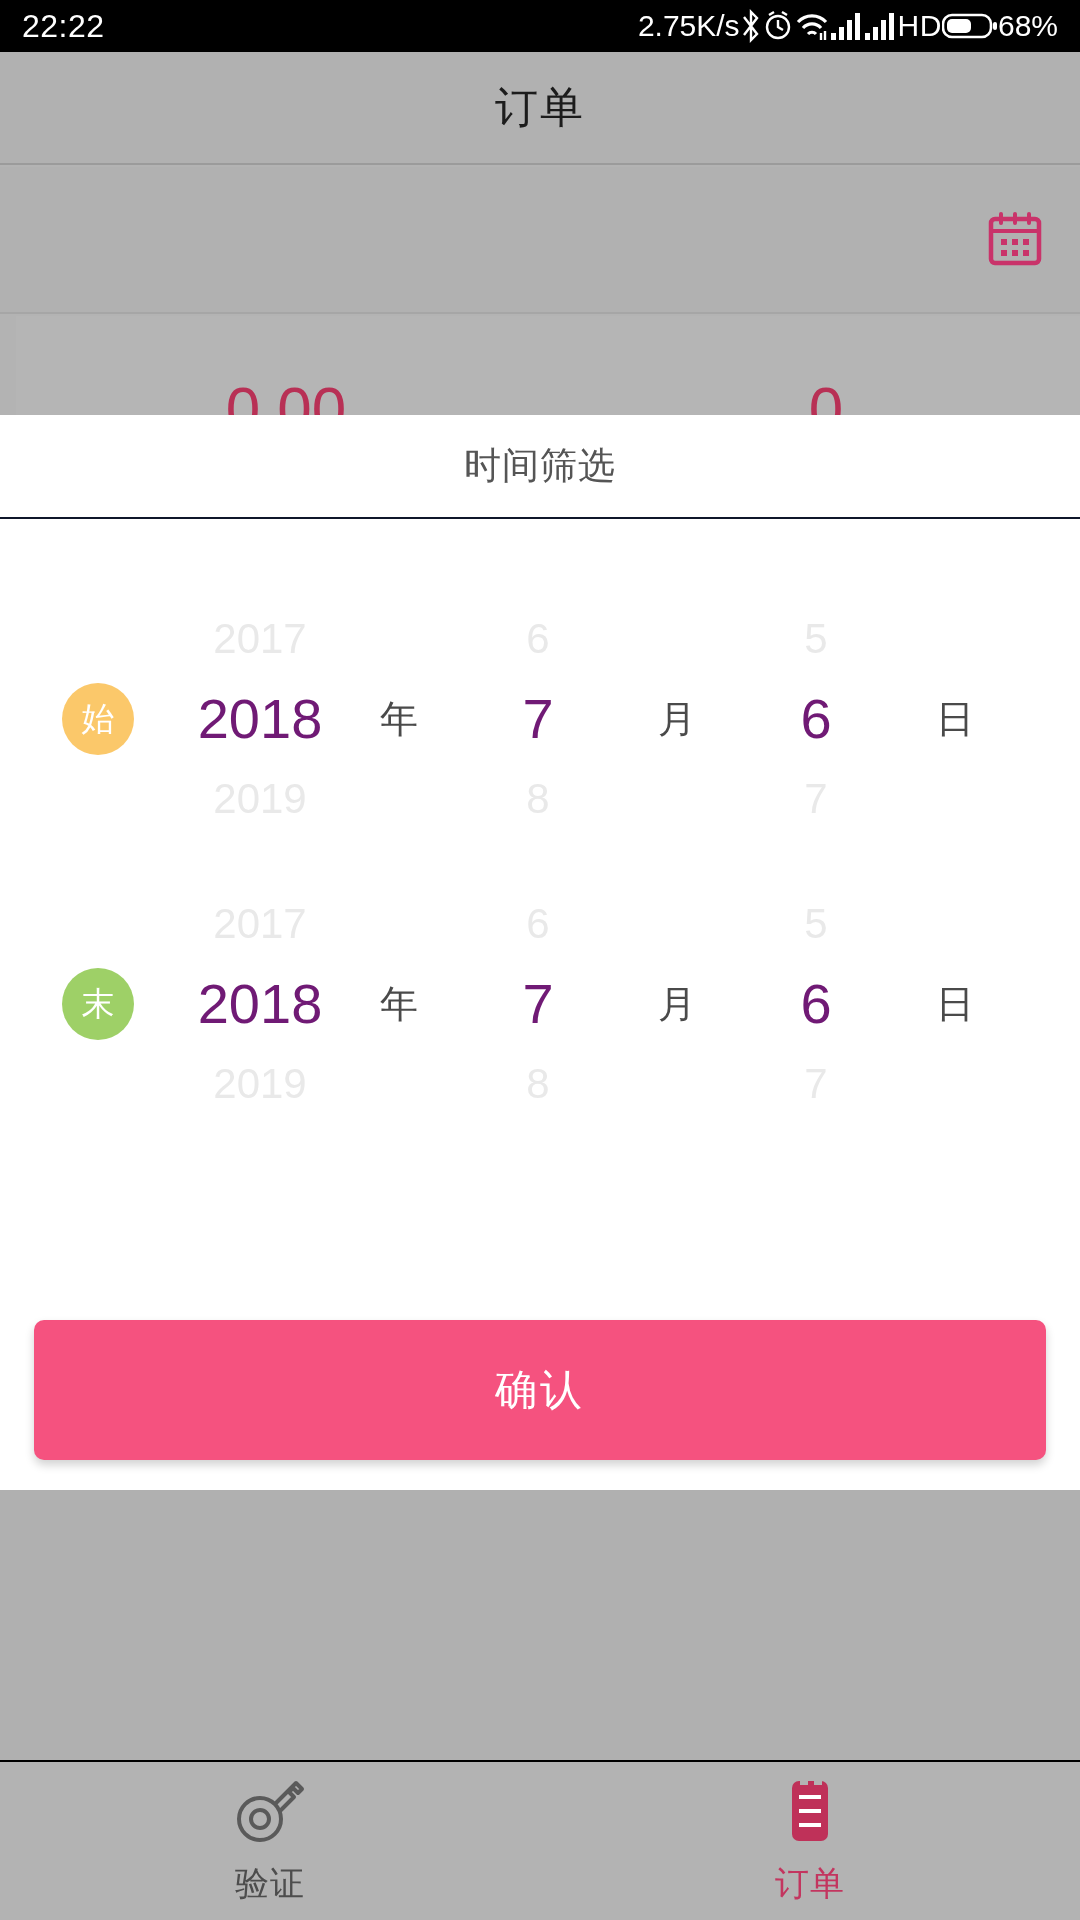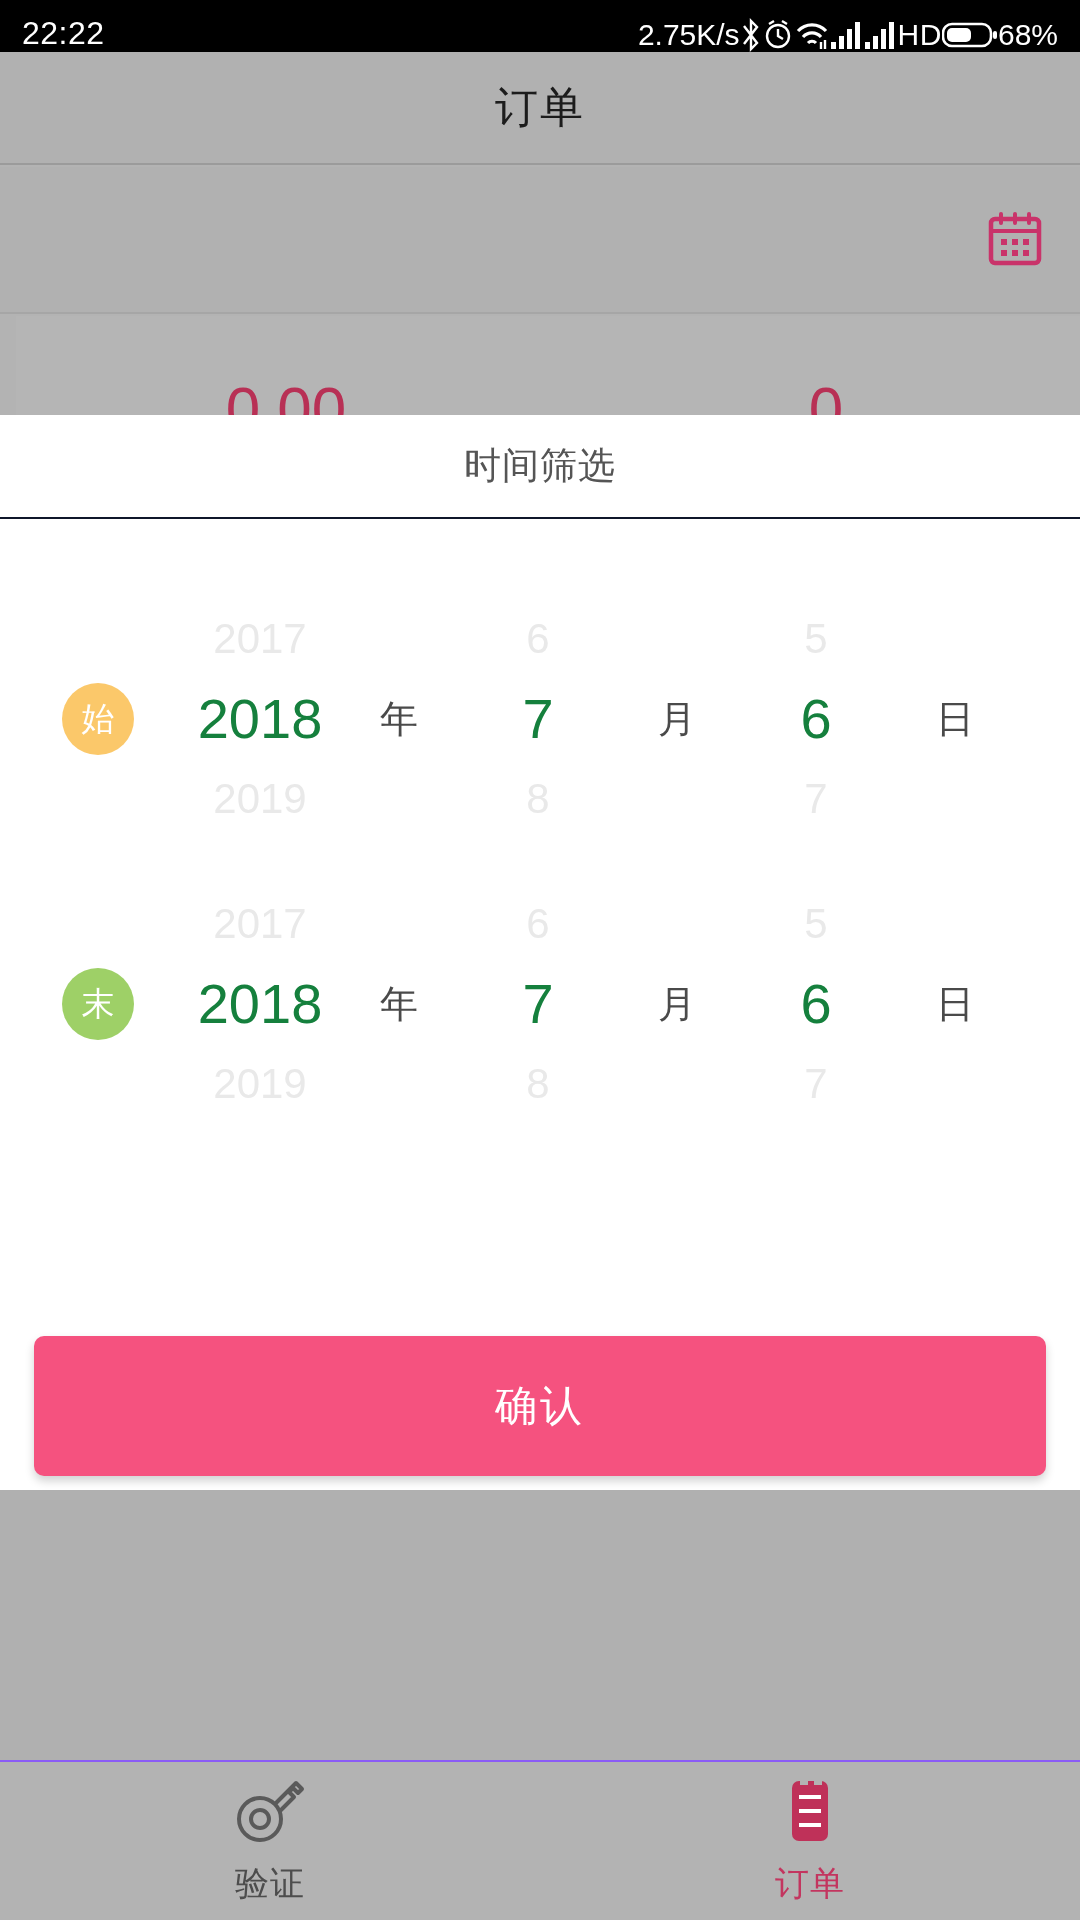--- a/index.html
+++ b/index.html
@@ -8,21 +8,21 @@
     font-family:"Liberation Sans","DejaVu Sans",sans-serif;
     background:#b3b3b3;
     overflow:hidden;
   }
   #screen { position:relative; width:1080px; height:1920px; background:#b3b3b3; }
 
   
   .statusbar {
     position:absolute; top:0; left:0; width:1080px; height:52px;
     background:#000; color:#fff;
-    display:flex; align-items:flex-end; padding:0 22px;
+    display:flex; align-items:center; padding:0 22px;
   }
   .sb-clock { font-size:32px; letter-spacing:0.5px; }
   .sb-right { margin-left:auto; display:flex; align-items:center; }
   .sb-speed { font-size:30px; }
   .sb-ico { display:flex; align-items:center; }
   .sb-hd { font-size:30px; letter-spacing:0.5px; }
   .sb-batt-txt { font-size:30px; margin-left:0; }
 
   
   .appbar {
@@ -94,46 +94,45 @@
   .wheel {
     width:160px; height:230px; position:relative;
     display:flex; flex-direction:column; align-items:center; justify-content:center;
   }
   .w-item {
     line-height:1;
     display:flex; align-items:center; justify-content:center;
     width:100%;
   }
   .w-item.ghost { font-size:42px; color:#e9e9e9; height:68px; }
-  .w-item.sel   { font-size:56px; color:#15803d; height:92px; }
+  .w-item.sel   { font-size:56px; color:#701a75; height:92px; }
 
   .unit {
     width:118px; text-align:center;
     font-size:38px; color:#4a4a4a;
   }
 
   
   .confirm-wrap { position:absolute; left:0; top:905px; width:1080px;
                   display:flex; justify-content:center; }
   .confirm-btn {
     width:1012px; height:140px; border-radius:10px;
     background:#f5527f; border:none;
     color:#fff; font-size:42px; letter-spacing:3px;
     font-family:"Liberation Sans","DejaVu Sans",sans-serif;
     box-shadow:0 5px 10px rgba(0,0,0,0.18);
     display:flex; align-items:center; justify-content:center;
     cursor:pointer;
-    margin-top:16px;
   }
 
   
   .tabbar {
     position:absolute; bottom:0; left:0; width:1080px; height:160px;
     background:#b3b3b3;
-    border-top:2px solid #8b5cf6;
+    border-top:2px solid #000000;
     display:flex;
   }
   .tab {
     flex:1; display:flex; flex-direction:column;
     align-items:center; justify-content:center; gap:14px;
   }
   .tab-icon { height:72px; display:flex; align-items:center; justify-content:center; }
   .tab-label { font-size:34px; color:#4d4d4d; letter-spacing:1px; }
   .tab.active .tab-label { color:#c3355f; }
 </style>

